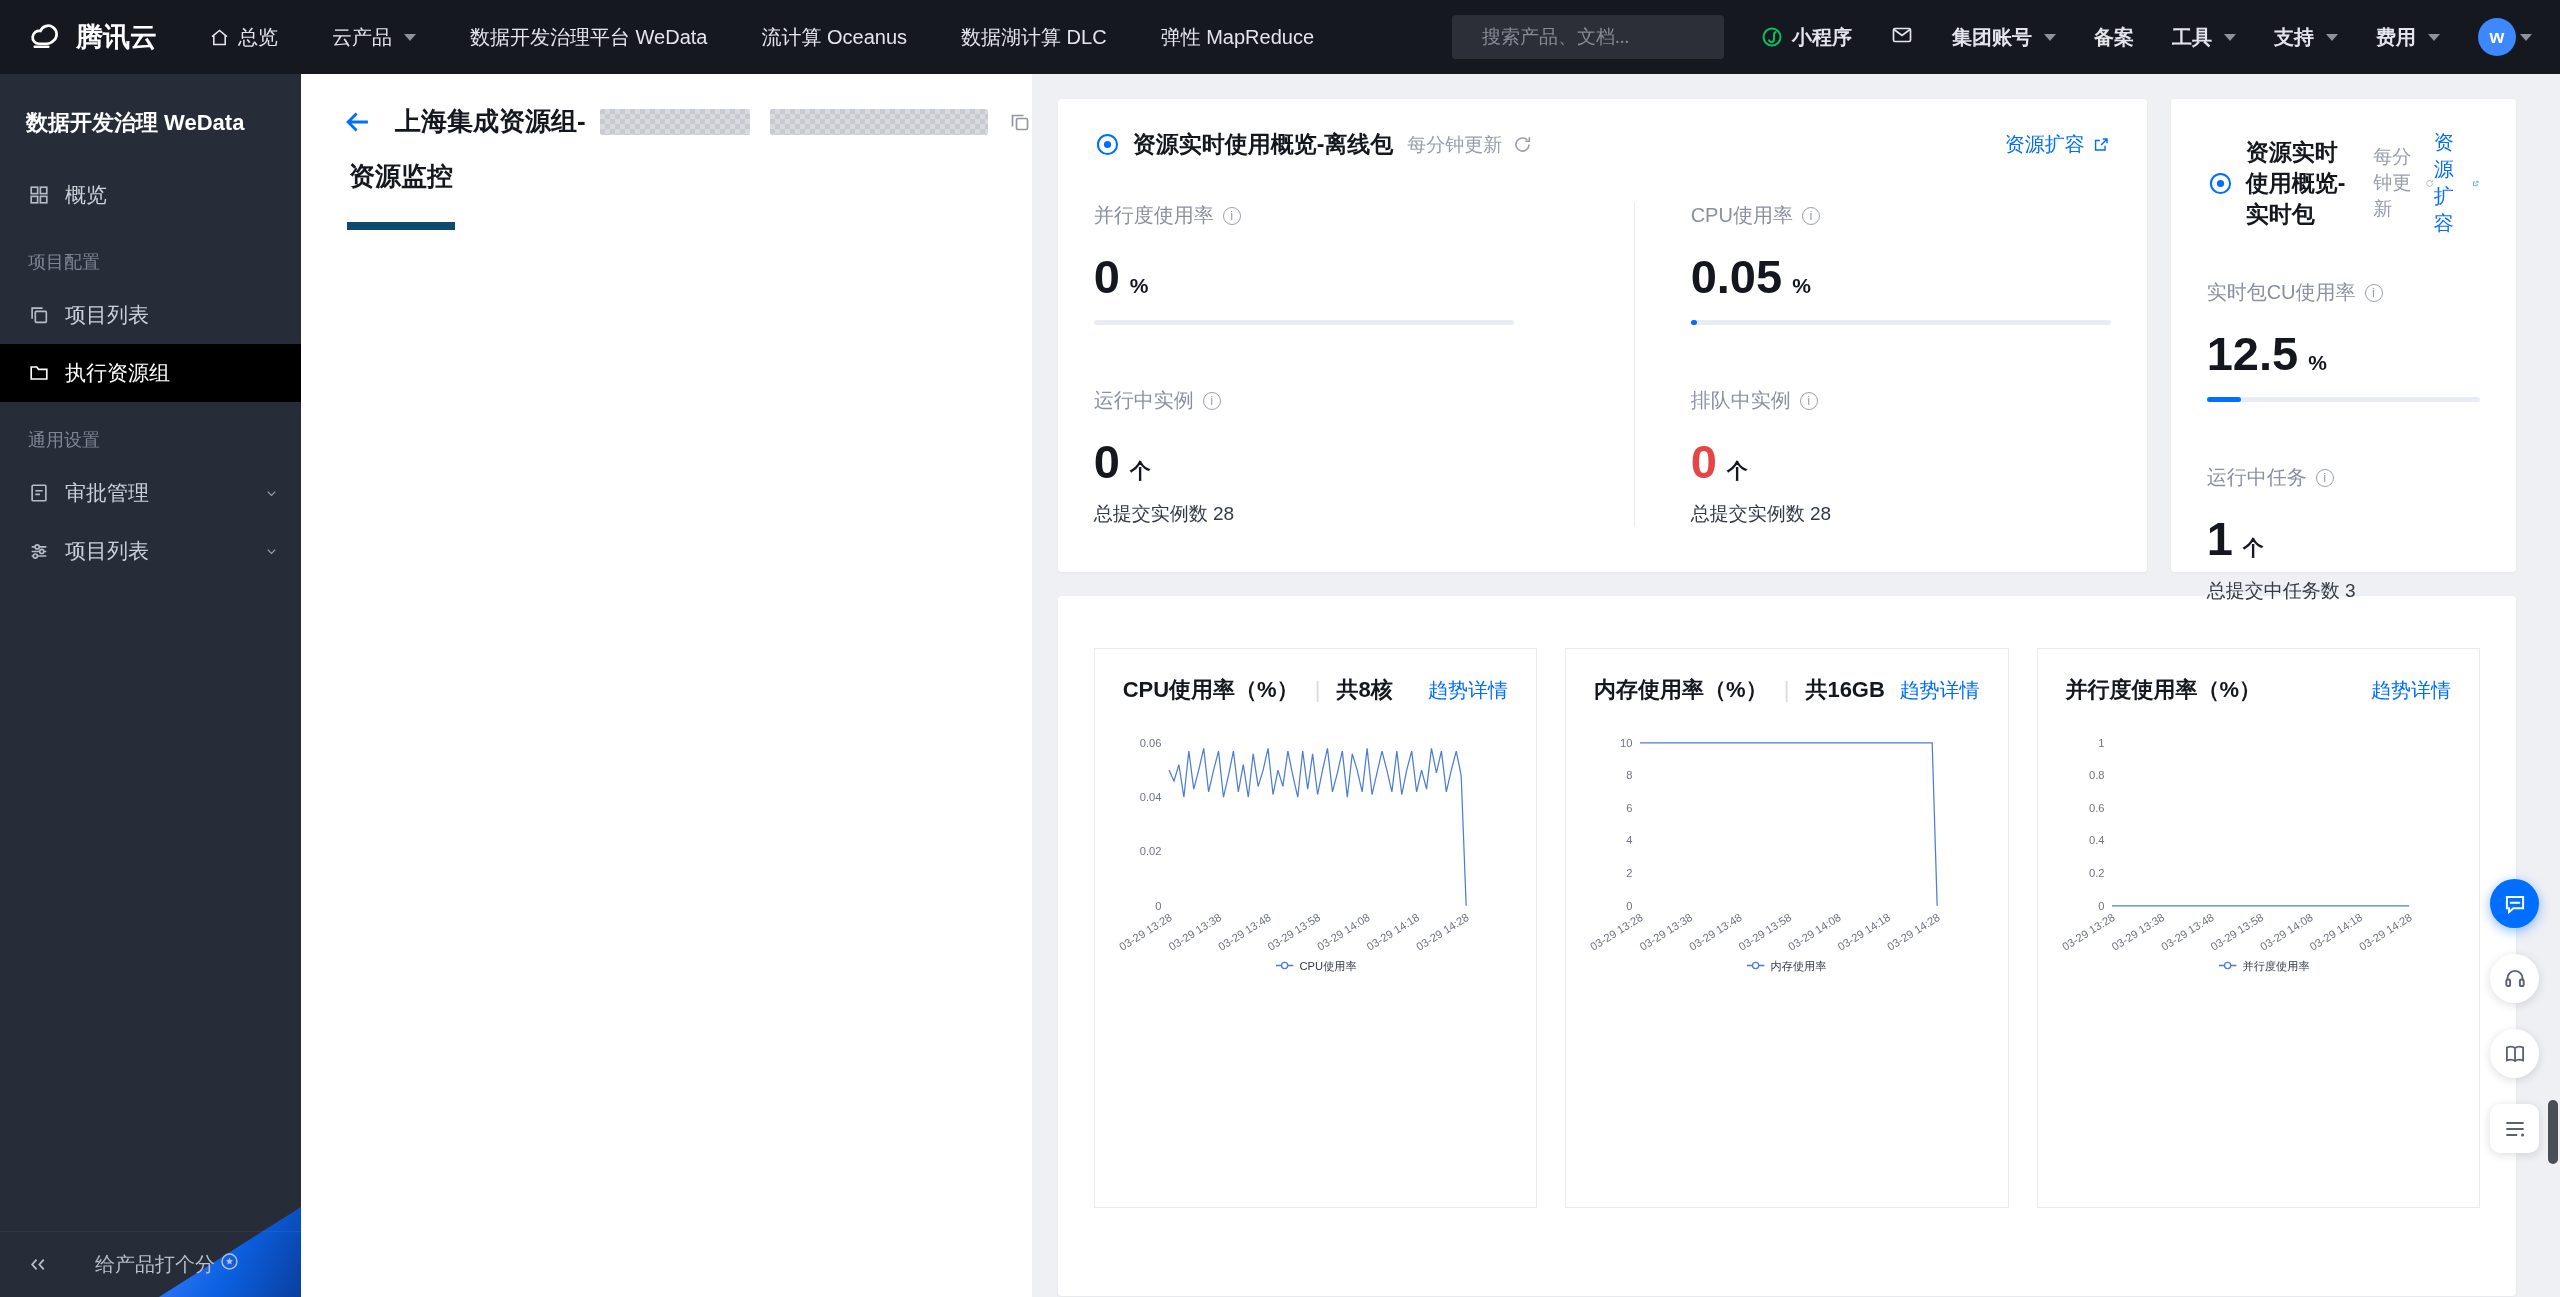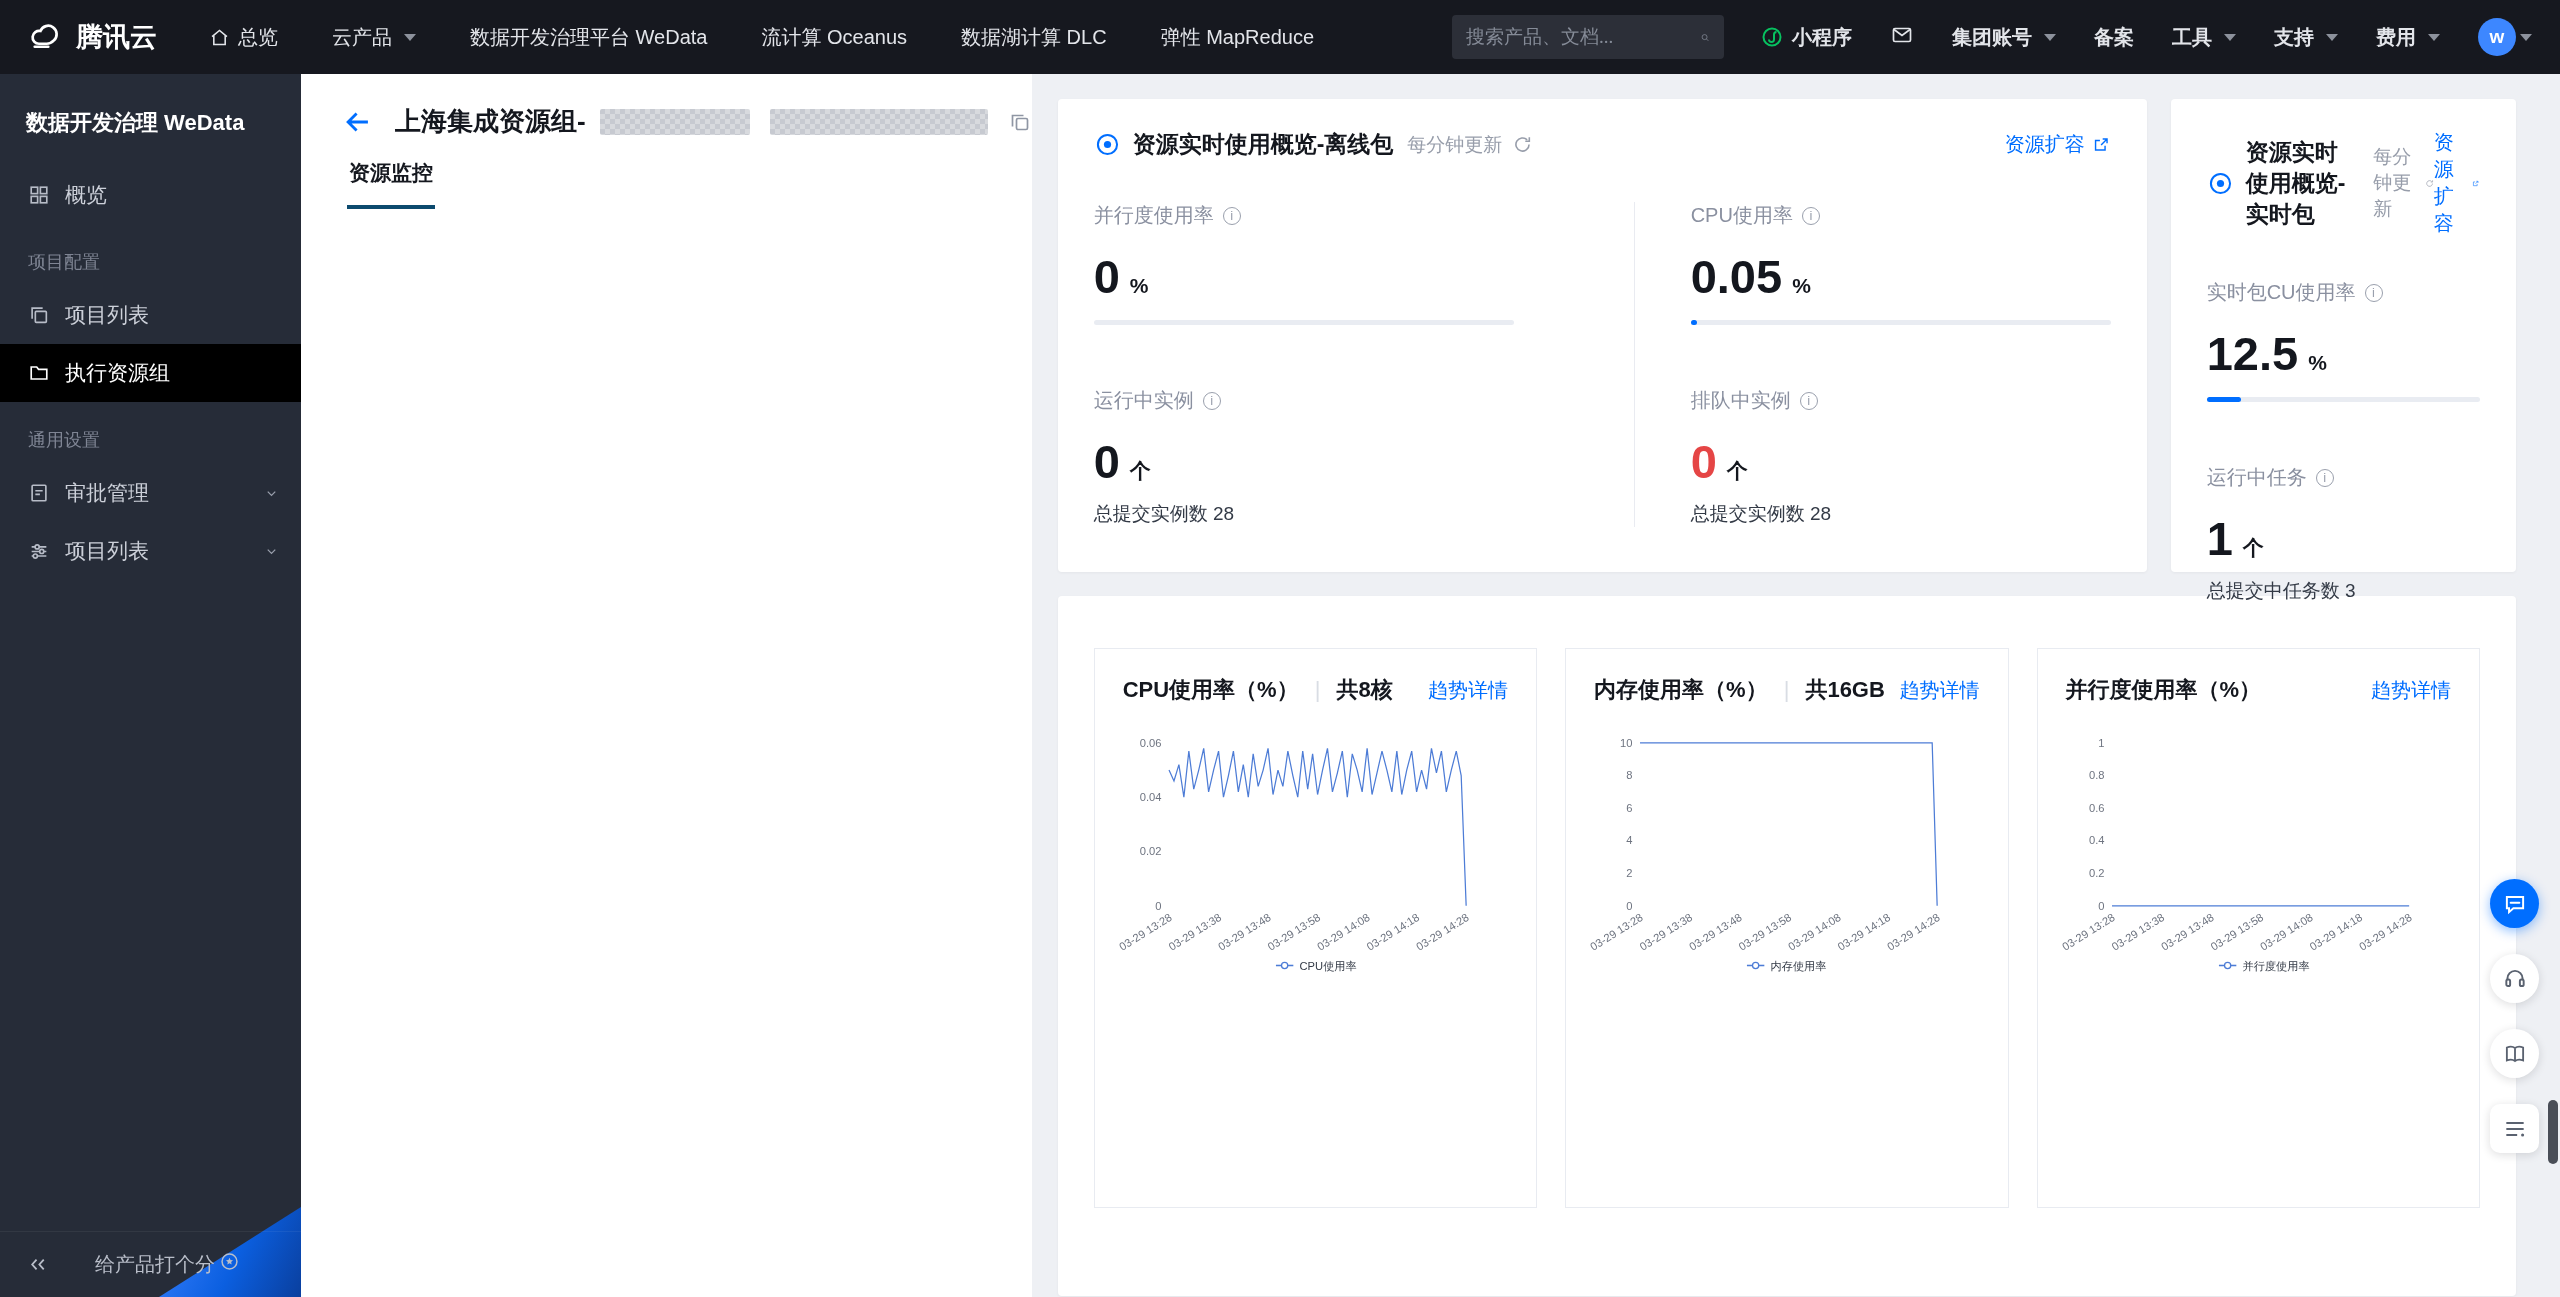--- a/index.html
+++ b/index.html
@@ -7,21 +7,21 @@
   body { font-family: "Liberation Sans","DejaVu Sans",sans-serif; background:#eef0f4; color:#14171e; }
 
   
   .topbar { height:74px; background:#16181f; display:flex; align-items:center; padding:0 28px; color:#e3e5ea; position:relative; z-index:30; }
   .brand { display:flex; align-items:center; gap:12px; font-size:27px; font-weight:bold; color:#fff; cursor:pointer; }
   .brand svg { width:36px; height:36px; }
   .tnav { display:flex; align-items:center; gap:54px; margin-left:52px; font-size:20px; }
   .titem { display:flex; align-items:center; gap:8px; cursor:pointer; white-space:nowrap; color:#e3e5ea; }
   .titem svg { width:21px; height:21px; }
   .caret { display:inline-block; width:0; height:0; border-left:6px solid transparent; border-right:6px solid transparent; border-top:7px solid #8c919c; margin-left:4px; }
-  .tsearch { margin-left:auto; width:272px; height:44px; background:#2c2f38; border-radius:4px; display:flex; align-items:center; padding:0 14px;font-family:Liberation Serif, serif; }
+  .tsearch { margin-left:auto; width:272px; height:44px; background:#2c2f38; border-radius:4px; display:flex; align-items:center; padding:0 30px;font-family:Liberation Serif, serif; }
   .tsearch input { flex:1; background:transparent; border:none; outline:none; color:#c7cbd3; font-size:19px; font-family:inherit; }
   .tsearch input::placeholder { color:#858b97; }
   .tsearch svg { width:21px; height:21px; color:#858b97; }
   .tright { display:flex; align-items:center; gap:38px; margin-left:36px; font-size:20px;font-weight:bold; }
   .ticon svg { width:24px; height:24px; }
   .mini svg { width:24px; height:24px; color:#07c160; }
   .avatar-wrap { display:flex; align-items:center; cursor:pointer; }
   .avatar { width:38px; height:38px; border-radius:50%; background:#3d87ff; color:#fff; font-size:19px; display:flex; align-items:center; justify-content:center; }
 
   
@@ -48,21 +48,21 @@
   .title-row { display:flex; align-items:center; gap:20px; }
   .back-btn { width:34px; height:34px; color:#006eff; cursor:pointer; flex-shrink:0; }
   .back-btn svg { width:100%; height:100%; }
   .ptitle { font-size:26px; font-weight:bold; color:#14171e; }
   .redact { height:26px; border-radius:2px; background:repeating-conic-gradient(#d8dade 0% 25%, #c7cad1 0% 50%); background-size:10px 10px; filter:blur(.6px); }
   .redact.r1 { width:150px; margin-left:-6px; }
   .redact.r2 { width:218px; }
   .copy-icon { width:24px; height:24px; color:#8f96a4; cursor:pointer; }
   .copy-icon svg { width:100%; height:100%; }
   .tab-row { margin-top:20px; }
-  .tab { display:inline-block; margin-left:6px; padding:0 2px 18px; font-size:21px; font-weight:bold; color:#15181f; border-bottom:4px solid #0c4a6e; cursor:pointer; }
+  .tab { display:inline-block; margin-left:6px; padding:0 2px 28px; font-size:26px; font-weight:bold; color:#15181f; border-bottom:8px solid #0c4a6e; cursor:pointer; }
 
   .content { flex:1; padding:25px 44px 0 26px; overflow:hidden; }
 
   
   .cards { display:flex; gap:24px; height:473px; }
   .card { background:#fff; border-radius:4px; flex:1; padding:30px 36px; box-shadow:0 1px 3px rgba(31,35,41,.05); }
   .card-head { display:flex; align-items:center; }
   .target-icon { width:27px; height:27px; color:#006eff; flex-shrink:0; }
   .card-title { font-size:23px; font-weight:bold; margin-left:12px; }
   .note { font-size:19px; color:#979daa; margin-left:14px; }

